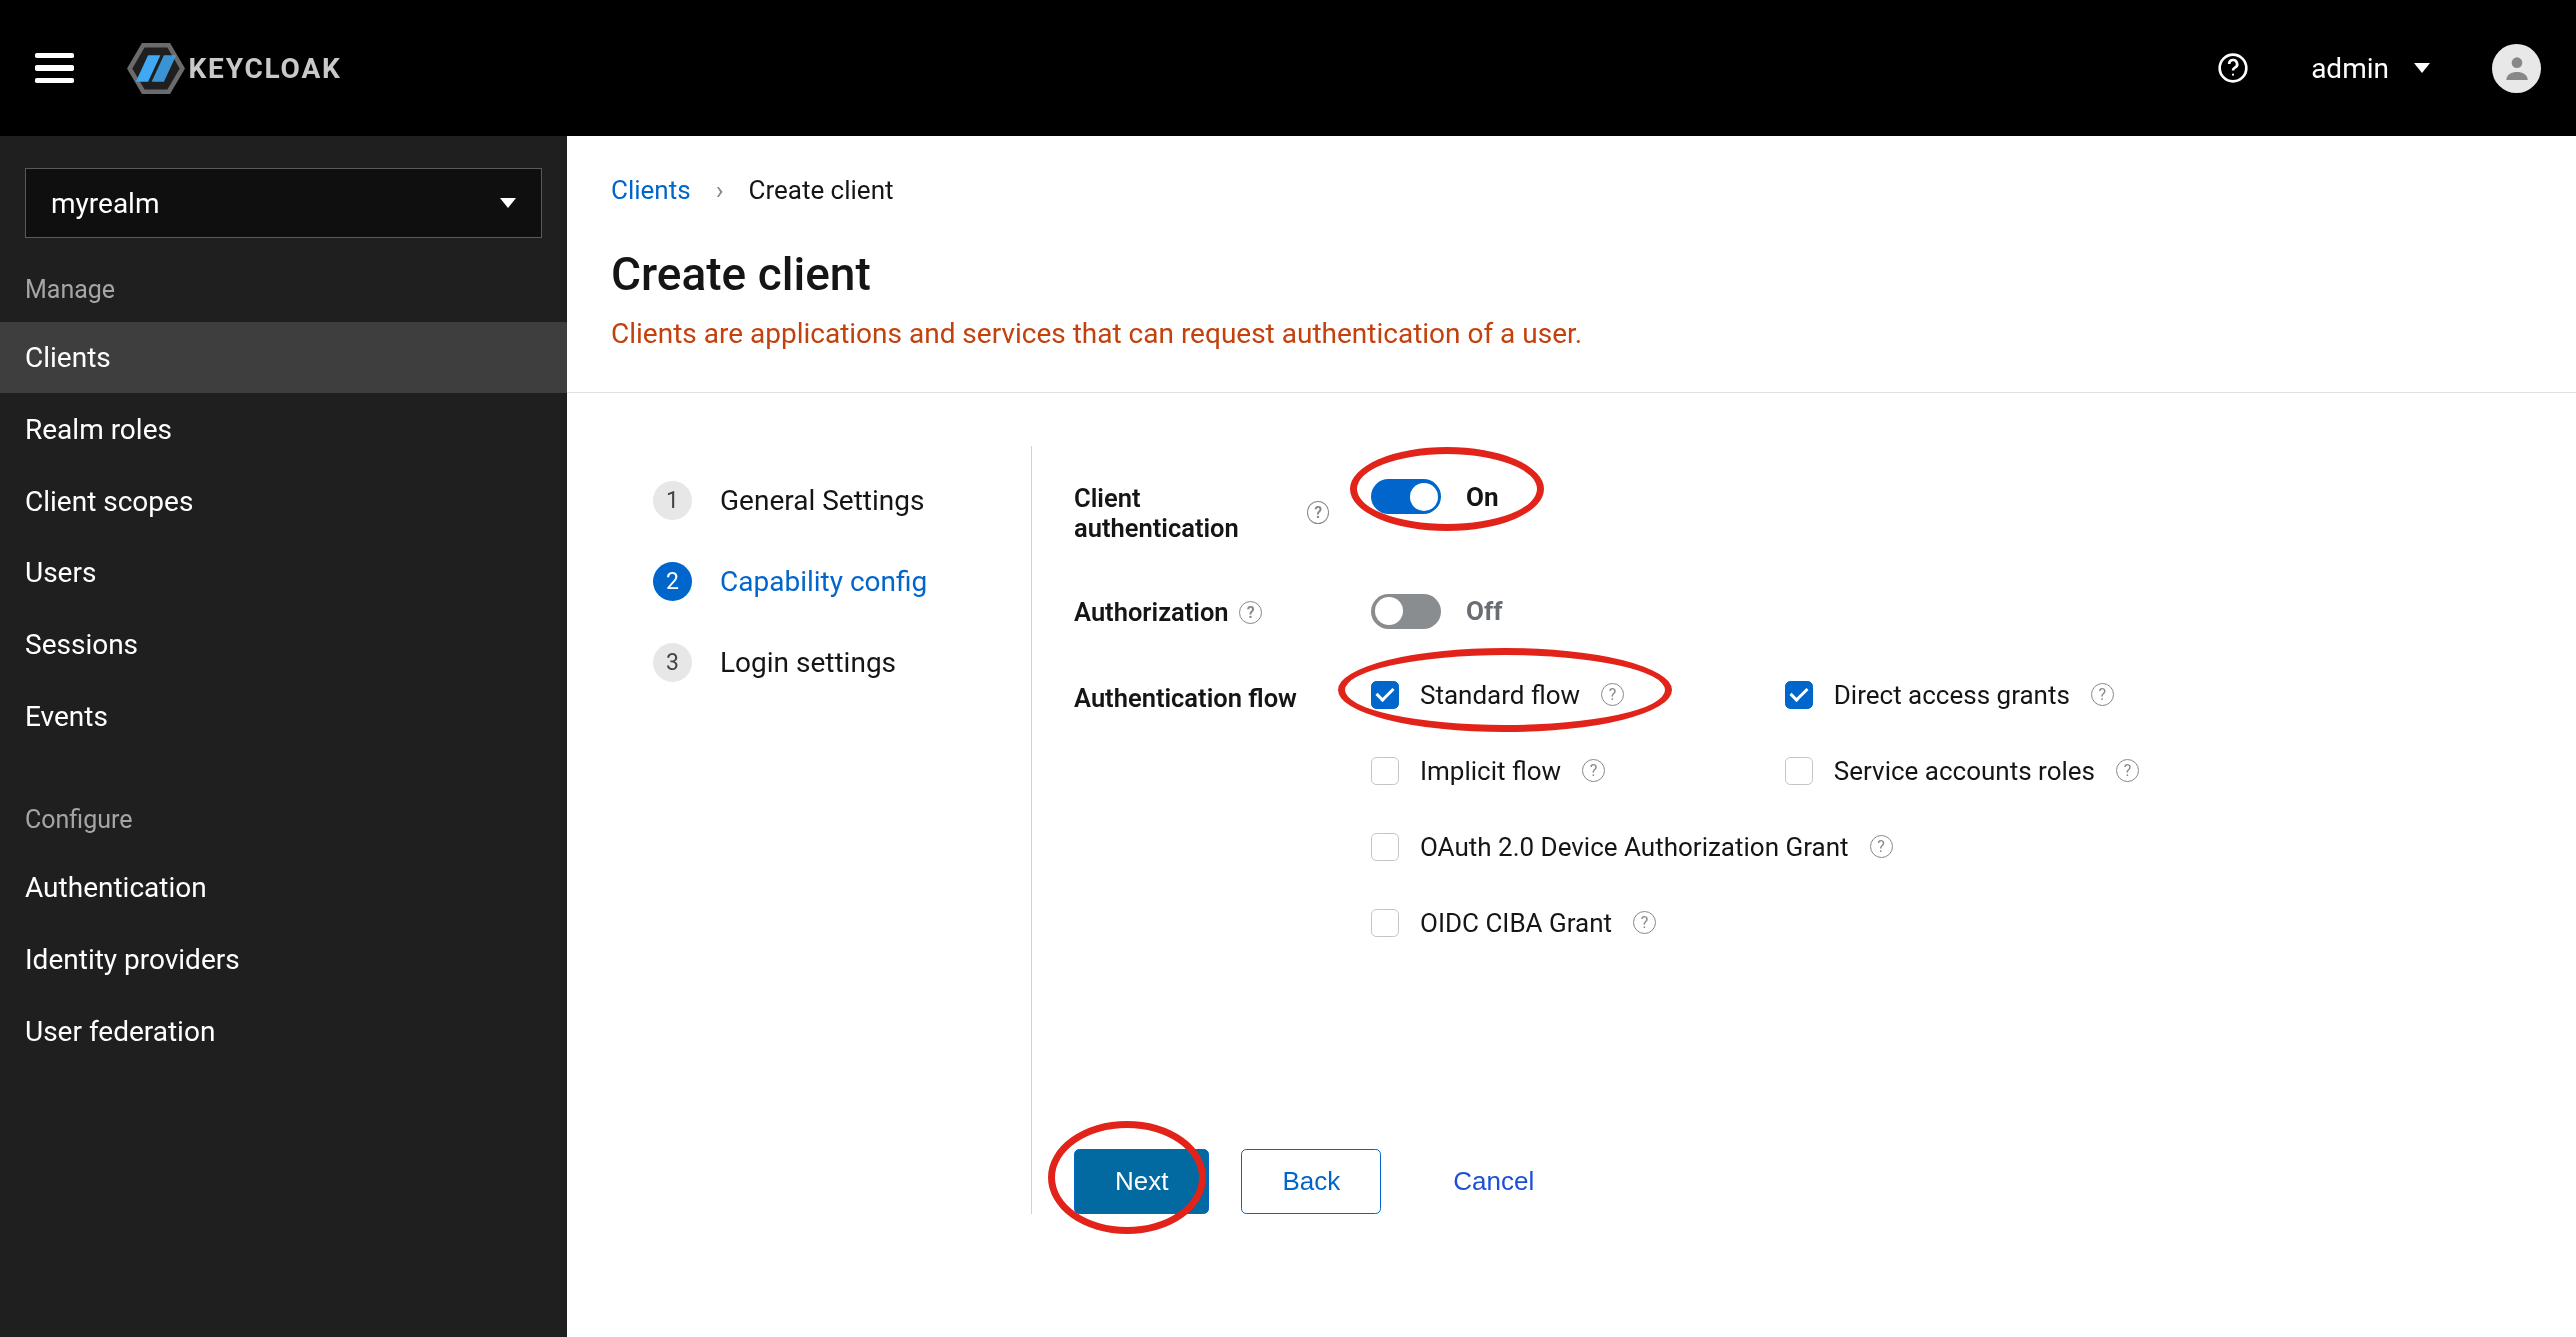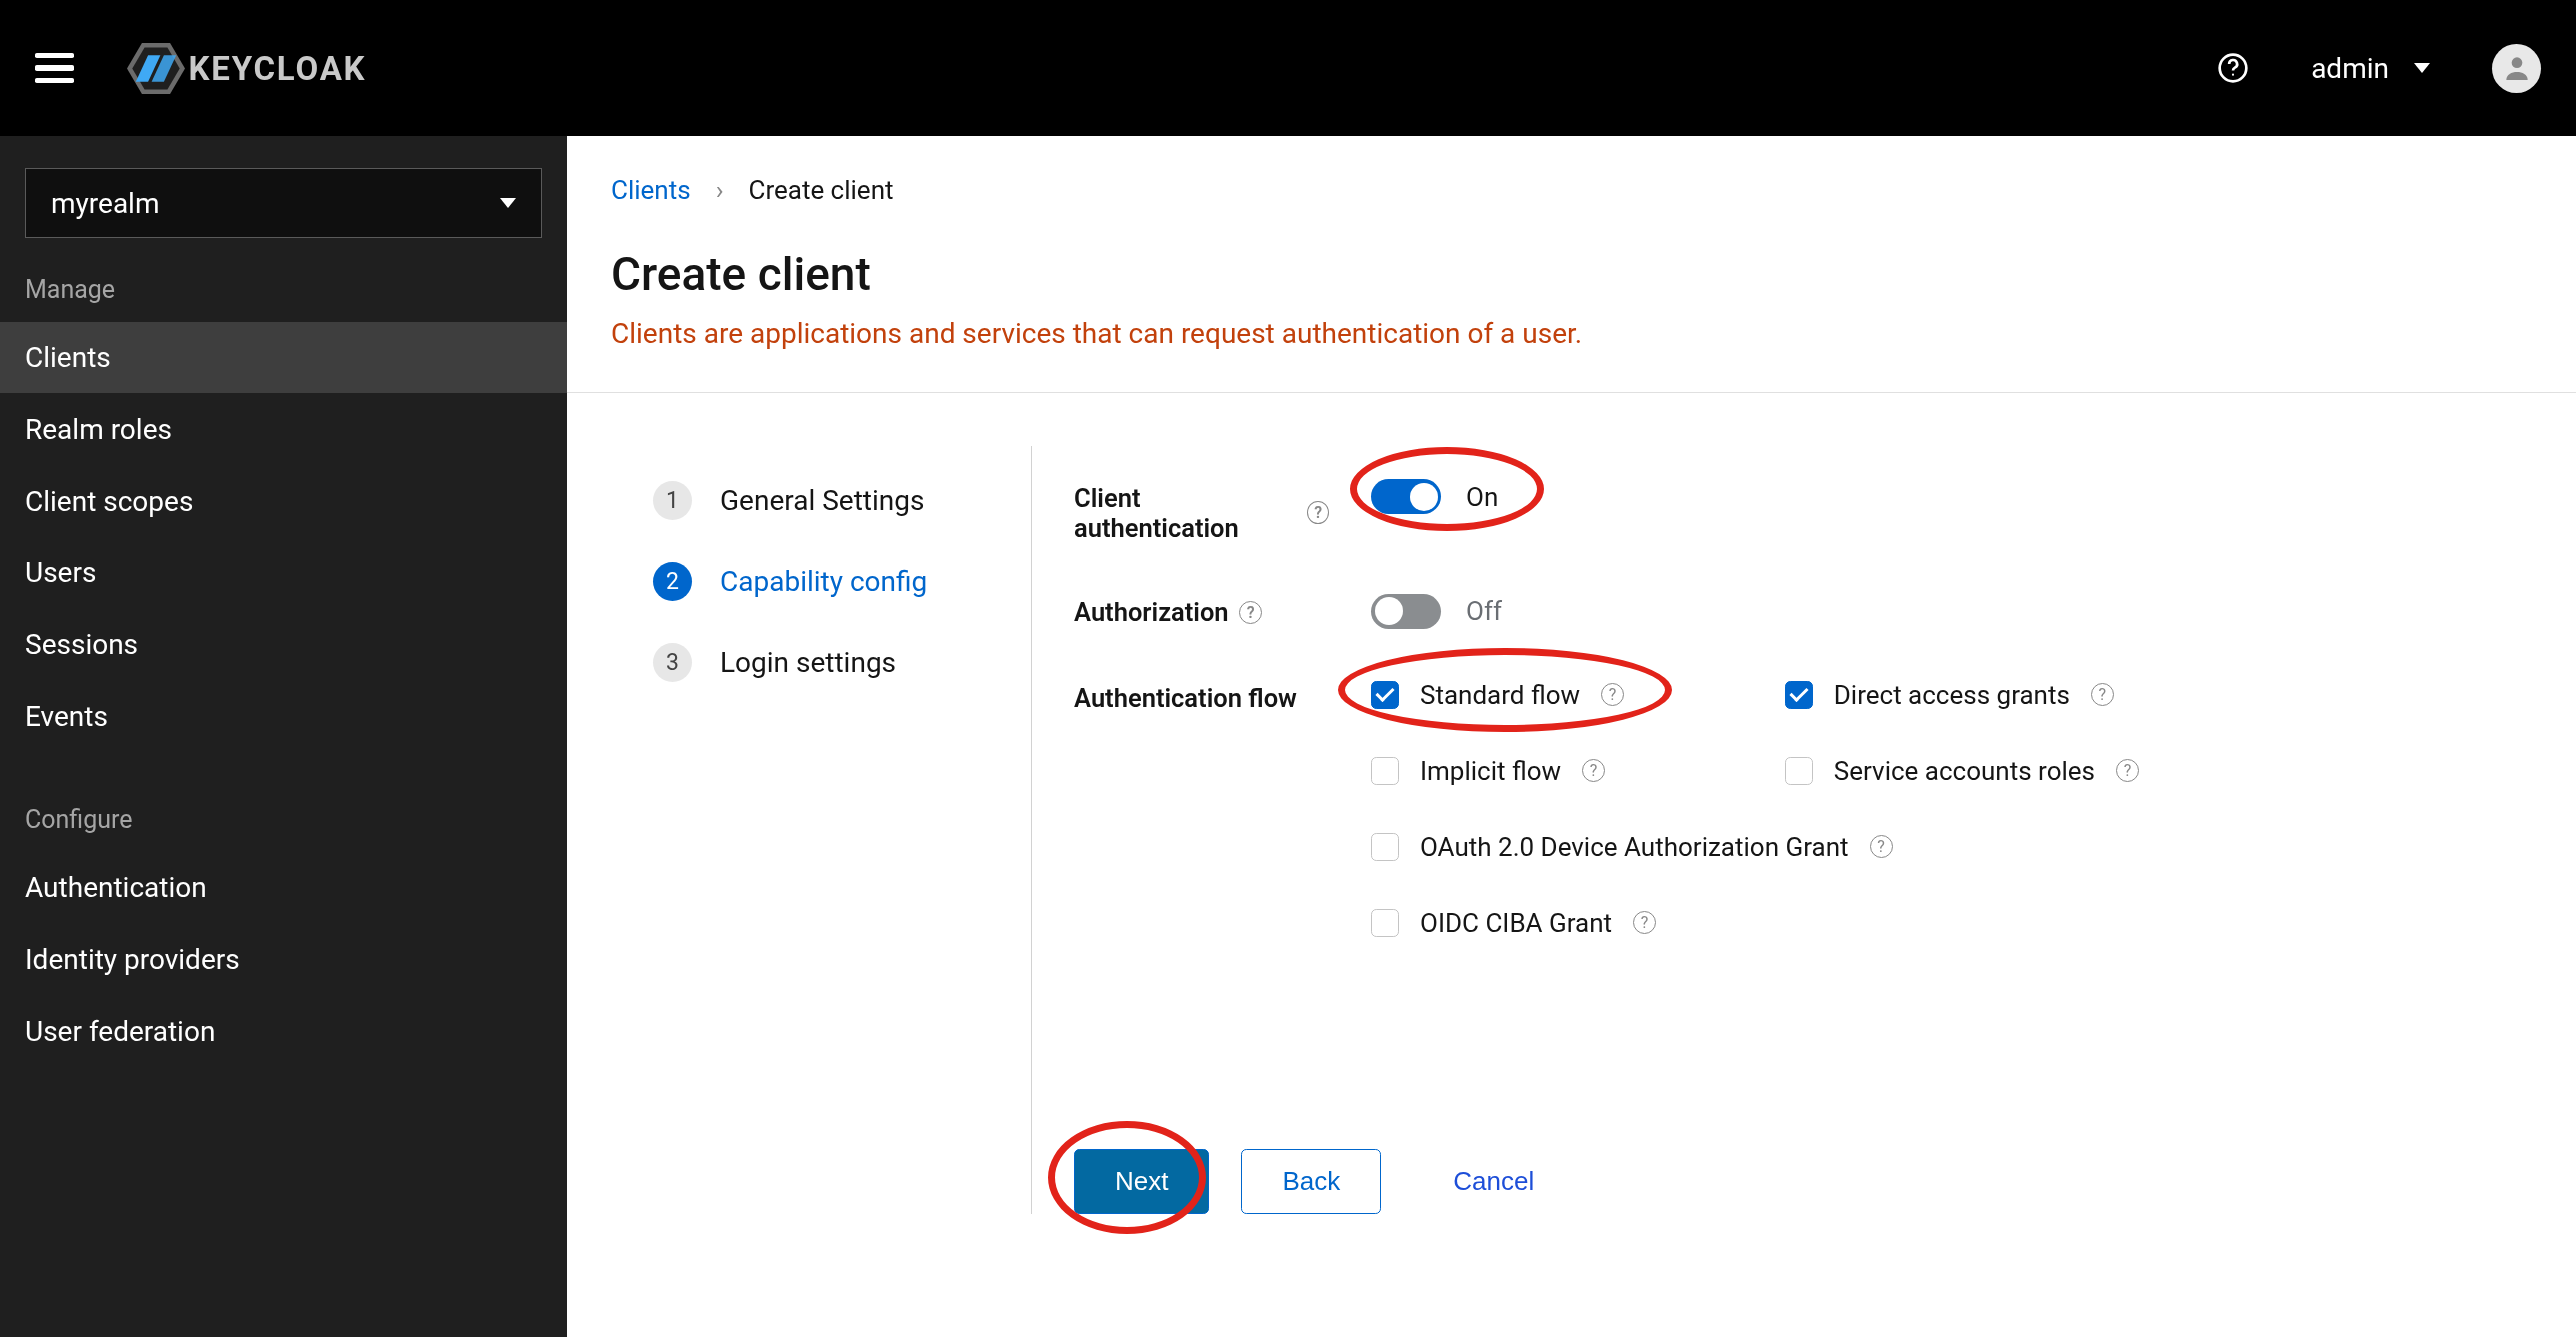--- a/index.html
+++ b/index.html
@@ -18,21 +18,21 @@
   .header-left { display: flex; align-items: center; gap: 53px; }
   .hamburger {
     display: flex; flex-direction: column; justify-content: center; gap: 7px;
     width: 39px; height: 35px; cursor: pointer;
   }
   .hamburger span {
     display: block; height: 5.3px; background: #fff; border-radius: 1.8px;
   }
   .logo { display: flex; align-items: center; gap: 3.5px; }
   .logo-text {
-    color: #c9c9c9; font-size: 33px; font-weight: 700; letter-spacing: 1.8px;
+    color: #c9c9c9; font-size: 28px; font-weight: 700; letter-spacing: 1.8px;
   }
   .header-right { display: flex; align-items: center; gap: 62px; }
   .help-circle svg { display: block; }
   .user-drop { display: flex; align-items: center; gap: 25px; color: #fff; font-size: 28px; cursor: pointer; }
   .caret-down {
     width: 0; height: 0;
     border-left: 8.8px solid transparent;
     border-right: 8.8px solid transparent;
     border-top: 10.6px solid #fff;
   }
@@ -138,21 +138,21 @@
     background: #8a8d90; border-radius: 17.6px; cursor: pointer;
     transition: background .15s;
   }
   .switch-knob {
     position: absolute; top: 3.5px; left: 3.5px;
     width: 28px; height: 28px; background: #fff; border-radius: 50%;
     transition: left .15s;
   }
   .switch.on { background: #0066cc; }
   .switch.on .switch-knob { left: 39px; }
-  .switch-text { font-size: 26px; color: #151515; }
+  .switch-text { font-size: 26px; color: #151515; font-weight: bold; }
   .switch-text.off { color: #6a6e73; }
 
   
   .check-grid { display: grid; grid-template-columns: 405px 405px; row-gap: 46px; column-gap: 8.8px; }
   .check-item { display: flex; align-items: center; gap: 21px; font-size: 26px; }
   .check-item.full { grid-column: 1 / -1; }
   .cbox {
     width: 28px; height: 28px; border: 1.8px solid #c4c4c4; border-radius: 5.3px;
     display: flex; align-items: center; justify-content: center;
     cursor: pointer; background: #fff;

